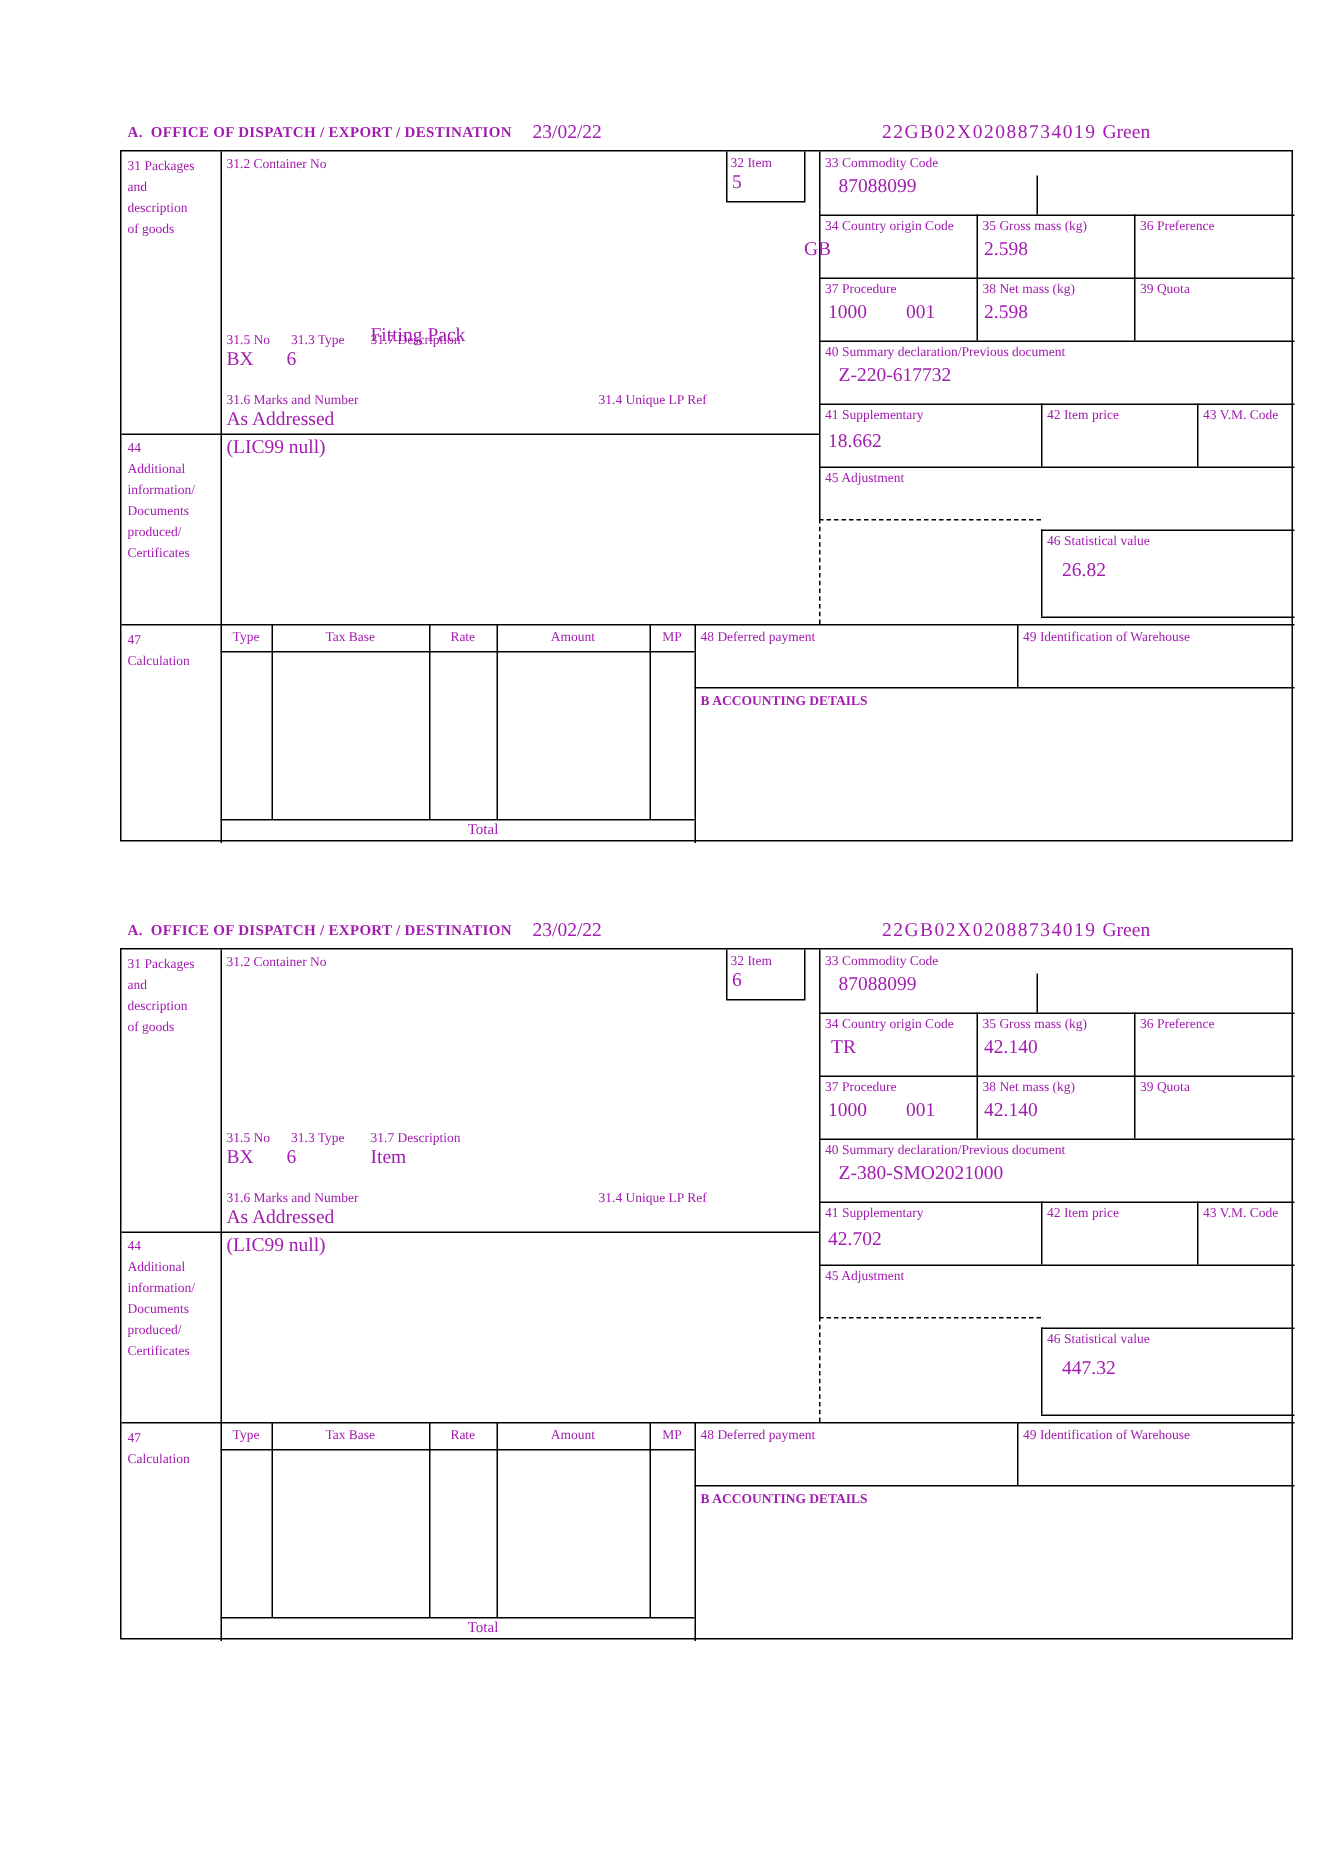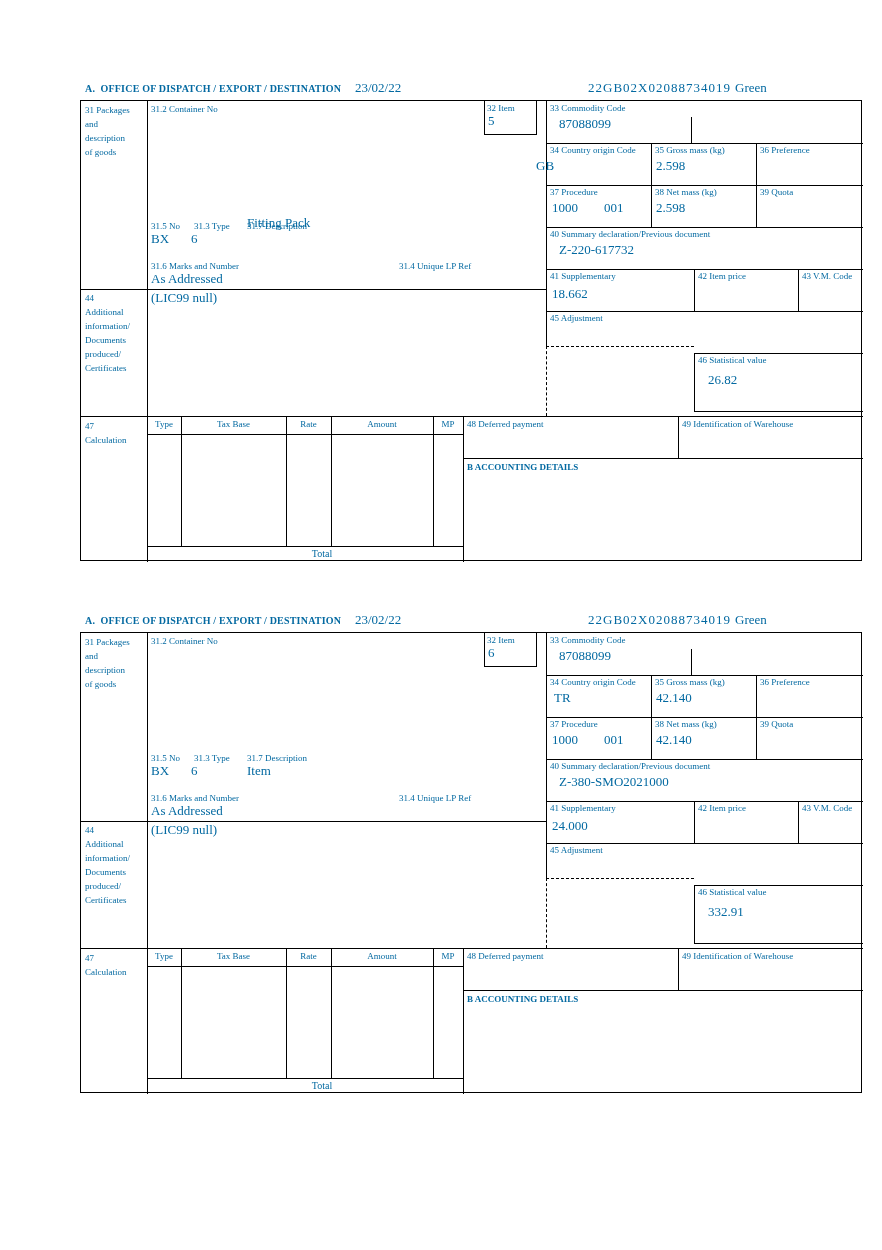--- a/index.html
+++ b/index.html
@@ -1,19 +1,19 @@
 <!DOCTYPE html>
 <html><head>
 <meta charset="utf-8">
 <style>
   * { margin:0; padding:0; box-sizing:border-box; }
   html,body { background:#ffffff; }
   .page {
     position:relative; width:882px; height:1250px; background:#ffffff;
-    font-family:"Liberation Serif", serif; color:#0369a1; overflow:hidden;
+    font-family:"Liberation Serif", serif; color:#a21caf; overflow:hidden;
   }
   .section { position:absolute; left:80px; width:783px; height:482px; }
   .sec-0 { top:80px; }
   .sec-1 { top:612px; }
   .outer { position:absolute; top:20px; left:0; width:782px; height:461px; border:1px solid #000; }
   .vl { position:absolute; width:1px; background:#000; }
   .hl { position:absolute; height:1px; background:#000; }
   .vd { position:absolute; width:0; border-left:1px dashed #000; }
   .hd { position:absolute; height:0; border-top:1px dashed #000; }
   .lbl { position:absolute; font-size:9px; line-height:1.2; white-space:nowrap; }
@@ -219,26 +219,26 @@
     <span class="lbl" style="left:679px;top:44px">36 Preference</span>
     <span class="lbl" style="left:469px;top:86px">37 Procedure</span>
     <span class="val" style="left:471px;top:100px">1000</span>
     <span class="val" style="left:523px;top:100px">001</span>
     <span class="lbl" style="left:574px;top:86px">38 Net mass (kg)</span>
     <span class="val" style="left:575px;top:100px">42.140</span>
     <span class="lbl" style="left:679px;top:86px">39 Quota</span>
     <span class="lbl" style="left:469px;top:128px">40 Summary declaration/Previous document</span>
     <span class="val" style="left:478px;top:142px">Z-380-SMO2021000</span>
     <span class="lbl" style="left:469px;top:170px">41 Supplementary</span>
-    <span class="val" style="left:471px;top:186px">24.000</span>
+    <span class="val" style="left:471px;top:186px">42.702</span>
     <span class="lbl" style="left:617px;top:170px">42 Item price</span>
     <span class="lbl" style="left:721px;top:170px">43 V.M. Code</span>
     <span class="lbl" style="left:469px;top:212px">45 Adjustment</span>
     <span class="lbl" style="left:617px;top:254px">46 Statistical value</span>
-    <span class="val" style="left:627px;top:272px">332.91</span>
+    <span class="val" style="left:627px;top:272px">447.32</span>
 
     <span class="lbl ctr" style="left:66px;top:318px;width:34px">Type</span>
     <span class="lbl ctr" style="left:100px;top:318px;width:105px">Tax Base</span>
     <span class="lbl ctr" style="left:205px;top:318px;width:45px">Rate</span>
     <span class="lbl ctr" style="left:250px;top:318px;width:102px">Amount</span>
     <span class="lbl ctr" style="left:352px;top:318px;width:30px">MP</span>
     <span class="lbl ctr" style="left:100px;top:447px;width:282px;font-size:10px">Total</span>
 
     <span class="lbl" style="left:386px;top:318px">48 Deferred payment</span>
     <span class="lbl" style="left:601px;top:318px">49 Identification of Warehouse</span>

